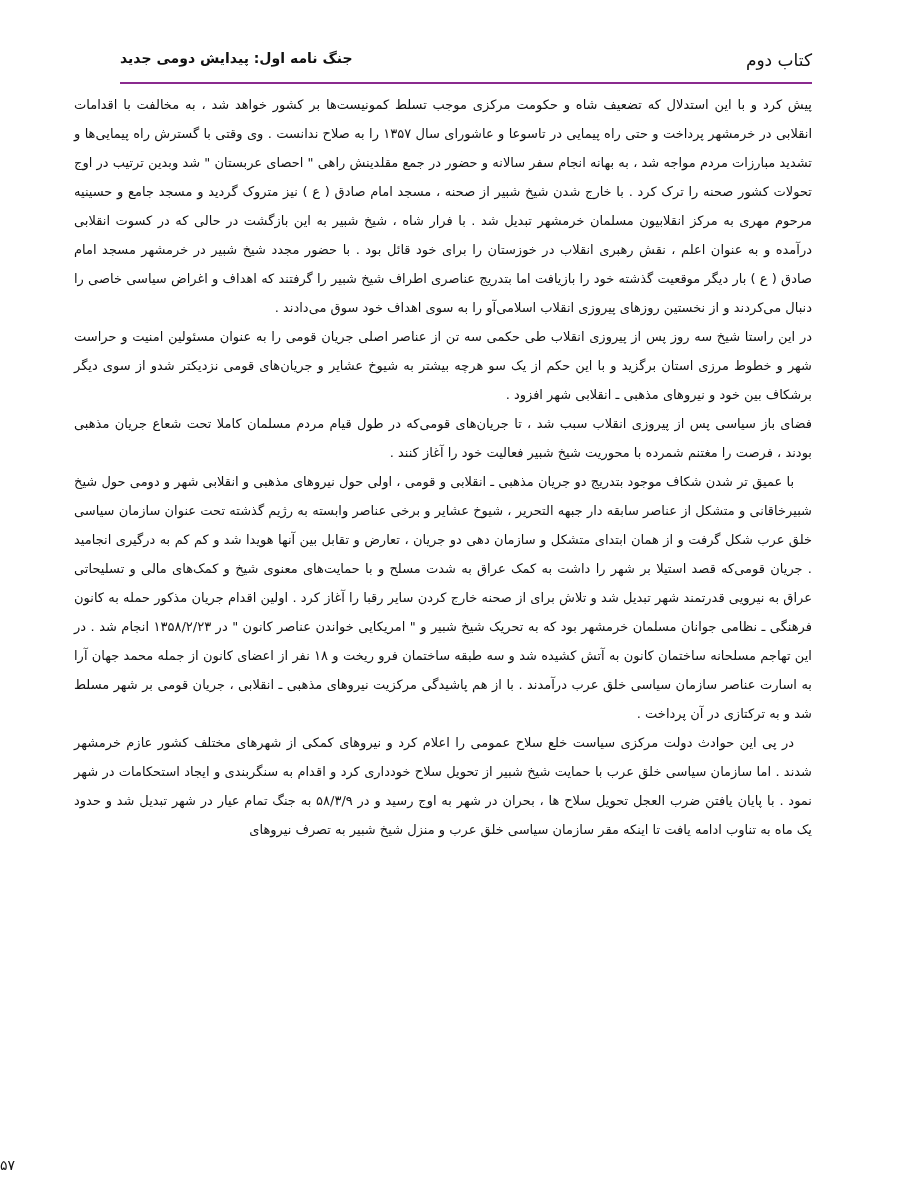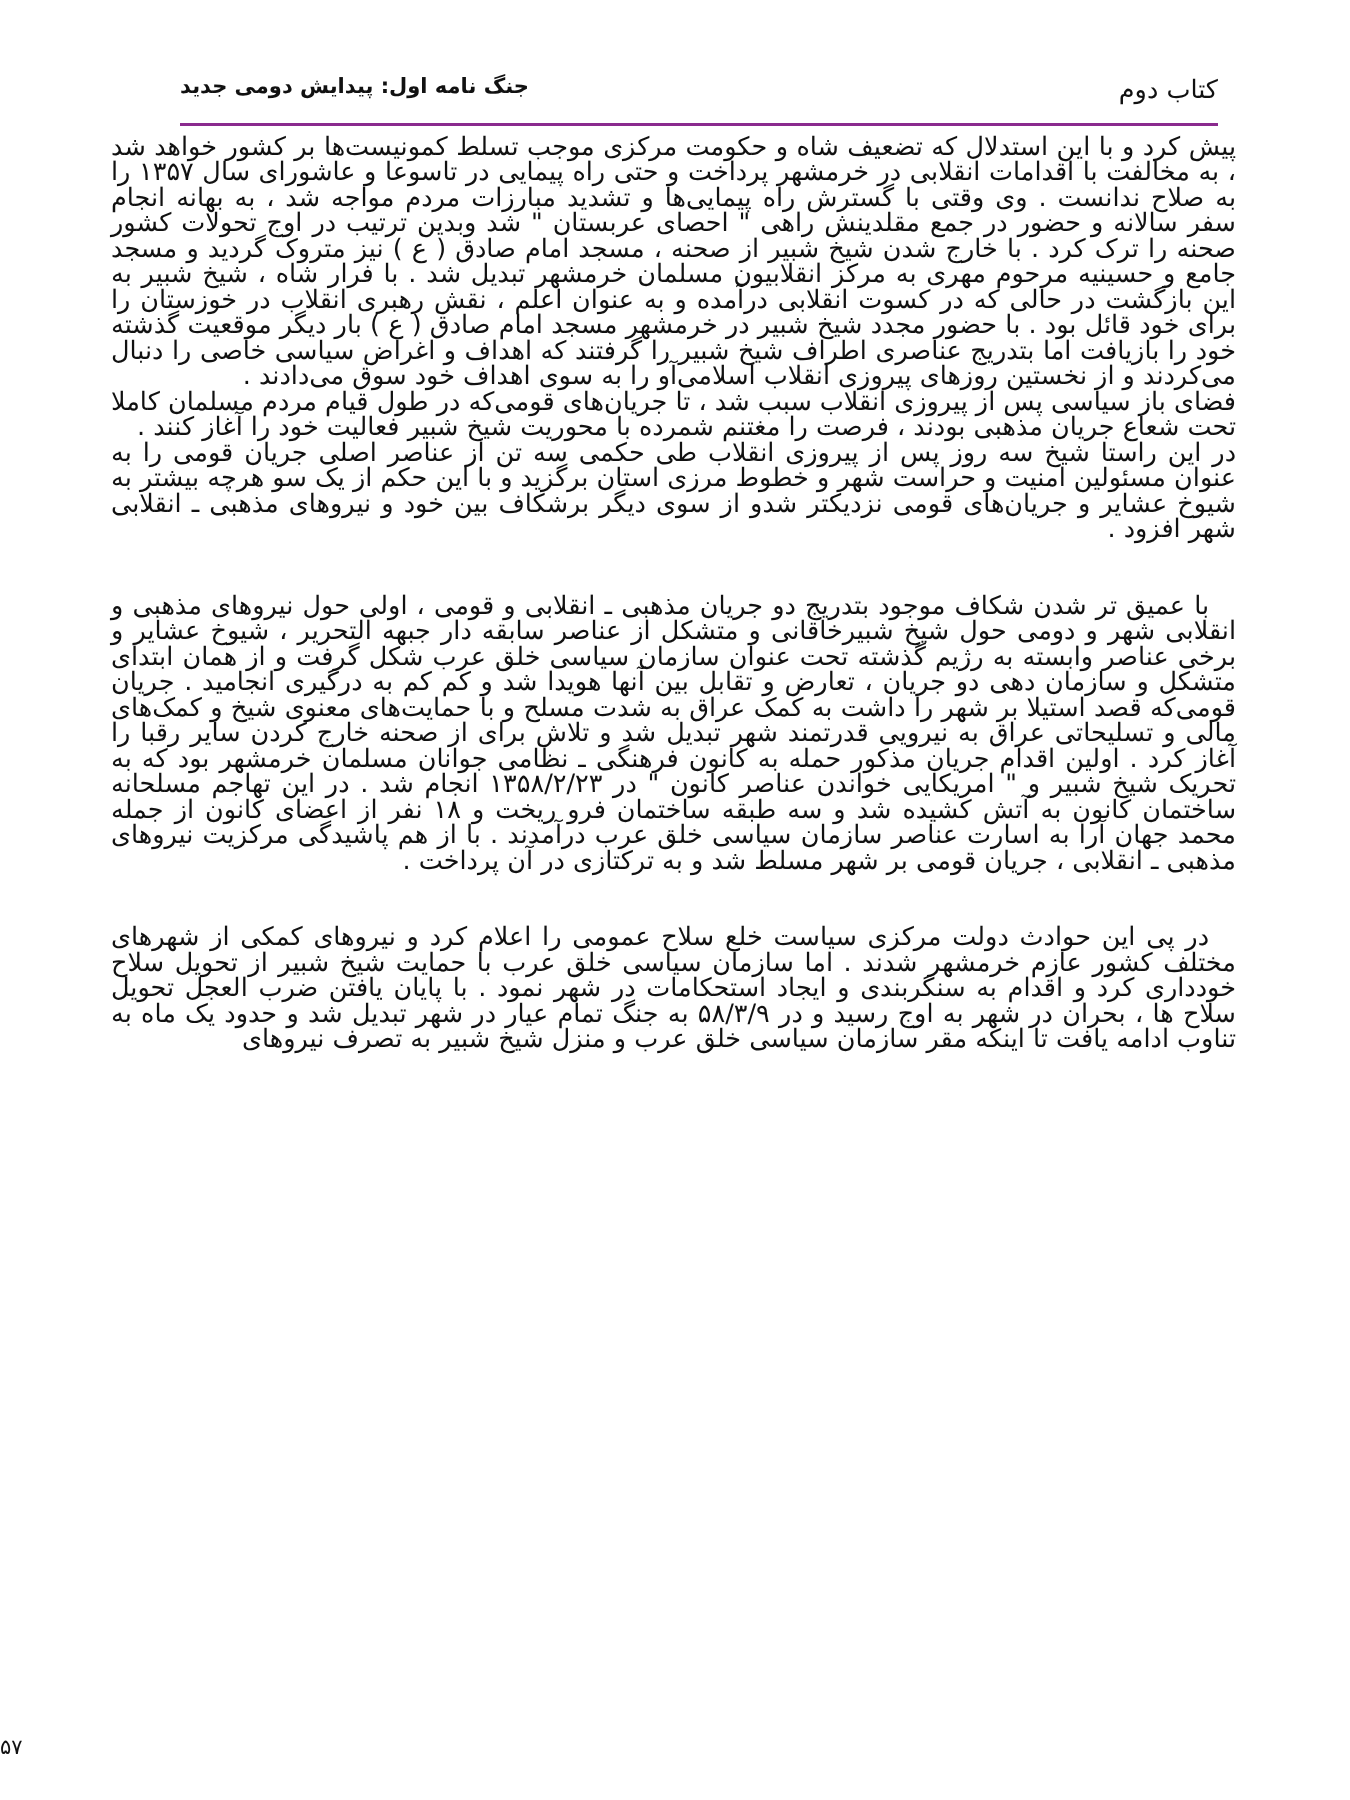--- a/index.html
+++ b/index.html
@@ -2,36 +2,36 @@
 <html><head>
 <meta charset="utf-8">
 <style>
   html, body { margin: 0; padding: 0; background: #ffffff; }
   body { width: 900px; height: 1200px; position: relative; overflow: hidden;
          font-family: "DejaVu Sans", sans-serif; color: #111; }
   .header { position: absolute; left: 120px; right: 88px; top: 44px; height: 40px; direction: rtl; }
   .header .book { position: absolute; right: 0; top: 6px; font-weight: normal; font-size: 17px; }
   .header .chapter { position: absolute; left: 0; top: 6px; font-weight: bold; font-size: 14px; }
   .rule { position: absolute; left: 120px; right: 88px; top: 82px; height: 2px; background: #8a2a8e; }
-  .content { position: absolute; left: 74px; right: 76px; top: 90px; direction: rtl;
-             font-size: 17px; line-height: 17px; text-align: justify; text-align-last: right; }
+  .content { position: absolute; left: 74px; right: 88px; top: 90px; direction: rtl;
+             font-size: 13px; line-height: 29px; text-align: justify; text-align-last: right; }
   .content p { margin: 0; }
-  .content p.indent { text-indent: 18px; margin-top: 34px; }
+  .content p.indent { text-indent: 18px; }
   .pagenum { position: absolute; left: 0; right: 0; top: 1157px; text-align: left; font-size: 14px; }
 </style>
 </head>
 <body>
 
 <div class="header">
   <span class="book">کتاب دوم</span>
   <span class="chapter">جنگ نامه اول: پیدایش دومی جدید</span>
 </div>
 <div class="rule" style="background: rgb(138, 42, 142);"></div>
 
 <div class="content">
   <p>پیش کرد و با این استدلال که تضعیف شاه و حکومت مرکزی موجب تسلط کمونیست‌ها بر کشور خواهد شد ، به مخالفت با اقدامات انقلابی در خرمشهر پرداخت و حتی راه پیمایی در تاسوعا و عاشورای سال ۱۳۵۷ را به صلاح ندانست . وی وقتی با گسترش راه پیمایی‌ها و تشدید مبارزات مردم مواجه شد ، به بهانه انجام سفر سالانه و حضور در جمع مقلدینش راهی " احصای عربستان " شد وبدین ترتیب در اوج تحولات کشور صحنه را ترک کرد . با خارج شدن شیخ شبیر از صحنه ، مسجد امام صادق ( ع ) نیز متروک گردید و مسجد جامع و حسینیه مرحوم مهری به مرکز انقلابیون مسلمان خرمشهر تبدیل شد . با فرار شاه ، شیخ شبیر به این بازگشت در حالی که در کسوت انقلابی درآمده و به عنوان اعلم ، نقش رهبری انقلاب در خوزستان را برای خود قائل بود . با حضور مجدد شیخ شبیر در خرمشهر مسجد امام صادق ( ع ) بار دیگر موقعیت گذشته خود را بازیافت اما بتدریج عناصری اطراف شیخ شبیر را گرفتند که اهداف و اغراض سیاسی خاصی را دنبال می‌کردند و از نخستین روزهای پیروزی انقلاب اسلامی‌آو را به سوی اهداف خود سوق می‌دادند .</p>
+  <p>در این راستا شیخ سه روز پس از پیروزی انقلاب طی حکمی سه تن از عناصر اصلی جریان قومی را به عنوان مسئولین امنیت و حراست شهر و خطوط مرزی استان برگزید و با این حکم از یک سو هرچه بیشتر به شیوخ عشایر و جریان‌های قومی نزدیکتر شدو از سوی دیگر برشکاف بین خود و نیروهای مذهبی ـ انقلابی شهر افزود .</p>
   <p>فضای باز سیاسی پس از پیروزی انقلاب سبب شد ، تا جریان‌های قومی‌که در طول قیام مردم مسلمان کاملا تحت شعاع جریان مذهبی بودند ، فرصت را مغتنم شمرده با محوریت شیخ شبیر فعالیت خود را آغاز کنند .</p>
-  <p>در این راستا شیخ سه روز پس از پیروزی انقلاب طی حکمی سه تن از عناصر اصلی جریان قومی را به عنوان مسئولین امنیت و حراست شهر و خطوط مرزی استان برگزید و با این حکم از یک سو هرچه بیشتر به شیوخ عشایر و جریان‌های قومی نزدیکتر شدو از سوی دیگر برشکاف بین خود و نیروهای مذهبی ـ انقلابی شهر افزود .</p>
   <p class="indent">با عمیق تر شدن شکاف موجود بتدریج دو جریان مذهبی ـ انقلابی و قومی ، اولی حول نیروهای مذهبی و انقلابی شهر و دومی حول شیخ شبیرخاقانی و متشکل از عناصر سابقه دار جبهه التحریر ، شیوخ عشایر و برخی عناصر وابسته به رژیم گذشته تحت عنوان سازمان سیاسی خلق عرب شکل گرفت و از همان ابتدای متشکل و سازمان دهی دو جریان ، تعارض و تقابل بین آنها هویدا شد و کم کم به درگیری انجامید . جریان قومی‌که قصد استیلا بر شهر را داشت به کمک عراق به شدت مسلح و با حمایت‌های معنوی شیخ و کمک‌های مالی و تسلیحاتی عراق به نیرویی قدرتمند شهر تبدیل شد و تلاش برای از صحنه خارج کردن سایر رقبا را آغاز کرد . اولین اقدام جریان مذکور حمله به کانون فرهنگی ـ نظامی جوانان مسلمان خرمشهر بود که به تحریک شیخ شبیر و " امریکایی خواندن عناصر کانون " در ۱۳۵۸/۲/۲۳ انجام شد . در این تهاجم مسلحانه ساختمان کانون به آتش کشیده شد و سه طبقه ساختمان فرو ریخت و ۱۸ نفر از اعضای کانون از جمله محمد جهان آرا به اسارت عناصر سازمان سیاسی خلق عرب درآمدند . با از هم پاشیدگی مرکزیت نیروهای مذهبی ـ انقلابی ، جریان قومی بر شهر مسلط شد و به ترکتازی در آن پرداخت .</p>
   <p class="indent">در پی این حوادث دولت مرکزی سیاست خلع سلاح عمومی را اعلام کرد و نیروهای کمکی از شهرهای مختلف کشور عازم خرمشهر شدند . اما سازمان سیاسی خلق عرب با حمایت شیخ شبیر از تحویل سلاح خودداری کرد و اقدام به سنگربندی و ایجاد استحکامات در شهر نمود . با پایان یافتن ضرب العجل تحویل سلاح ها ، بحران در شهر به اوج رسید و در ۵۸/۳/۹ به جنگ تمام عیار در شهر تبدیل شد و حدود یک ماه به تناوب ادامه یافت تا اینکه مقر سازمان سیاسی خلق عرب و منزل شیخ شبیر به تصرف نیروهای</p>
 </div>
 
 <div class="pagenum">۵۷</div>
 
 </body></html>

